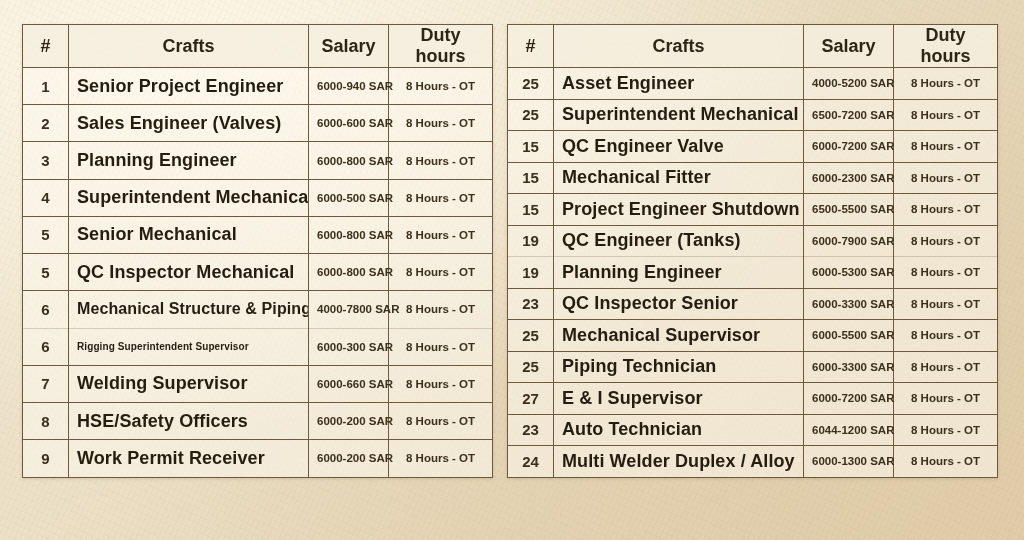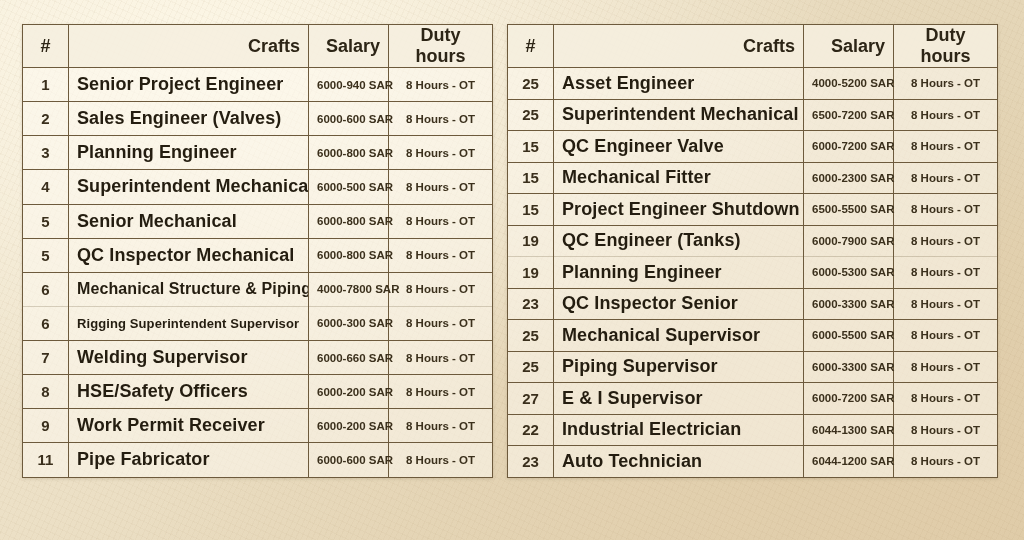--- a/index.html
+++ b/index.html
@@ -52,40 +52,40 @@
     color: #2d2516;
     vertical-align: middle;
   }
   thead th {
     height: 38px;
     font-size: 18px;
     font-weight: bold;
     background: rgba(243,236,219,0.7);
   }
   thead th.num { text-align: center; }
-  thead th.craft { text-align: right; }
-  thead th.sal { text-align: right; }
+  thead th.craft { text-align: center; }
+  thead th.sal { text-align: center; }
   thead th.duty { text-align: center; }
   tbody tr { height: 31.5px; }
   td.num {
     text-align: center;
     font-size: 15px;
     font-weight: bold;
     color: #3a2f1c;
   }
   td.craft {
     font-size: 18px;
     font-weight: bold;
     letter-spacing: 0.1px;
     color: #241d10;
     white-space: nowrap;
     overflow: hidden;
   }
   td.craft.small { font-size: 16px; }
-  td.craft.xsmall { font-size: 13px; }
+  td.craft.xsmall { font-size: 10px; }
   td.sal {
     text-align: right;
     font-size: 11.5px;
     font-weight: bold;
     color: #3b301c;
     white-space: nowrap;
   }
   td.duty {
     text-align: center;
     font-size: 11.5px;
@@ -185,26 +185,20 @@
           <td class="craft">HSE/Safety Officers</td>
           <td class="sal">6000-200 SAR</td>
           <td class="duty">8 Hours - OT</td>
         </tr>
         <tr>
           <td class="num">9</td>
           <td class="craft">Work Permit Receiver</td>
           <td class="sal">6000-200 SAR</td>
           <td class="duty">8 Hours - OT</td>
         </tr>
-        <tr>
-          <td class="num">11</td>
-          <td class="craft">Pipe Fabricator</td>
-          <td class="sal">6000-600 SAR</td>
-          <td class="duty">8 Hours - OT</td>
-        </tr>
       </tbody>
     </table>
 
     <table class="right">
       <colgroup>
           <col class="c1">
           <col class="c2">
           <col class="c3">
           <col class="c4">
         </colgroup>
@@ -266,39 +260,39 @@
           <td class="duty">8 Hours - OT</td>
         </tr>
         <tr>
           <td class="num">25</td>
           <td class="craft">Mechanical Supervisor</td>
           <td class="sal">6000-5500 SAR</td>
           <td class="duty">8 Hours - OT</td>
         </tr>
         <tr>
           <td class="num">25</td>
-          <td class="craft">Piping Supervisor</td>
+          <td class="craft">Piping Technician</td>
           <td class="sal">6000-3300 SAR</td>
           <td class="duty">8 Hours - OT</td>
         </tr>
         <tr>
           <td class="num">27</td>
           <td class="craft">E &amp; I Supervisor</td>
           <td class="sal">6000-7200 SAR</td>
           <td class="duty">8 Hours - OT</td>
         </tr>
         <tr>
-          <td class="num">22</td>
-          <td class="craft">Industrial Electrician</td>
-          <td class="sal">6044-1300 SAR</td>
-          <td class="duty">8 Hours - OT</td>
-        </tr>
-        <tr>
           <td class="num">23</td>
           <td class="craft">Auto Technician</td>
           <td class="sal">6044-1200 SAR</td>
           <td class="duty">8 Hours - OT</td>
         </tr>
+        <tr>
+          <td class="num">24</td>
+          <td class="craft">Multi Welder Duplex / Alloy</td>
+          <td class="sal">6000-1300 SAR</td>
+          <td class="duty">8 Hours - OT</td>
+        </tr>
       </tbody>
     </table>
 
   </div>
 </div>
 
 </body></html>

